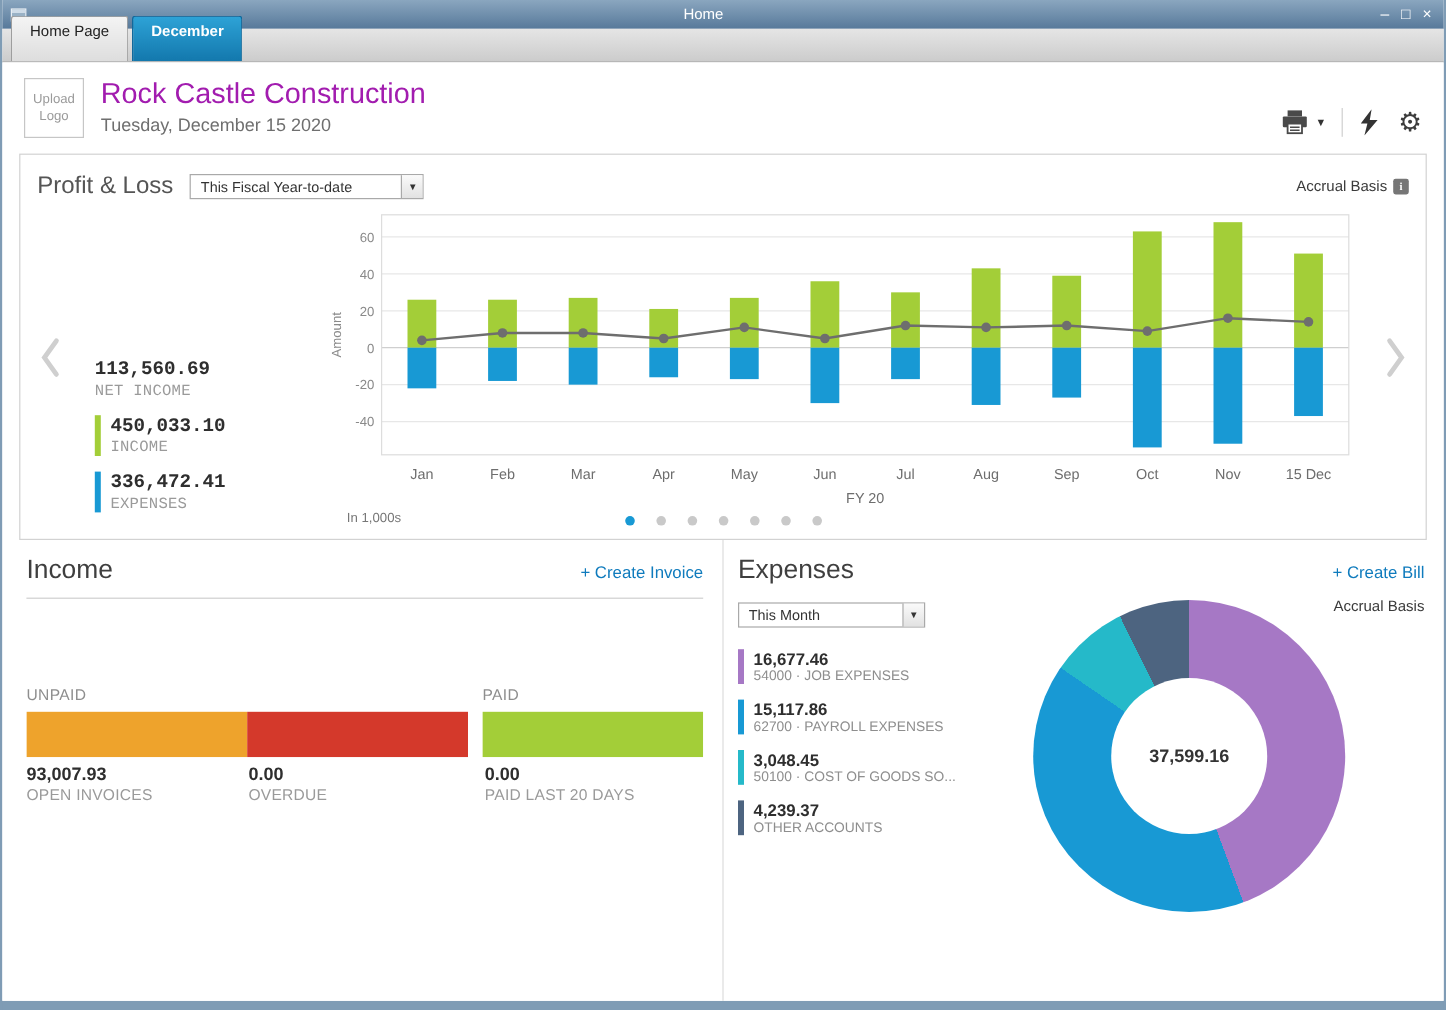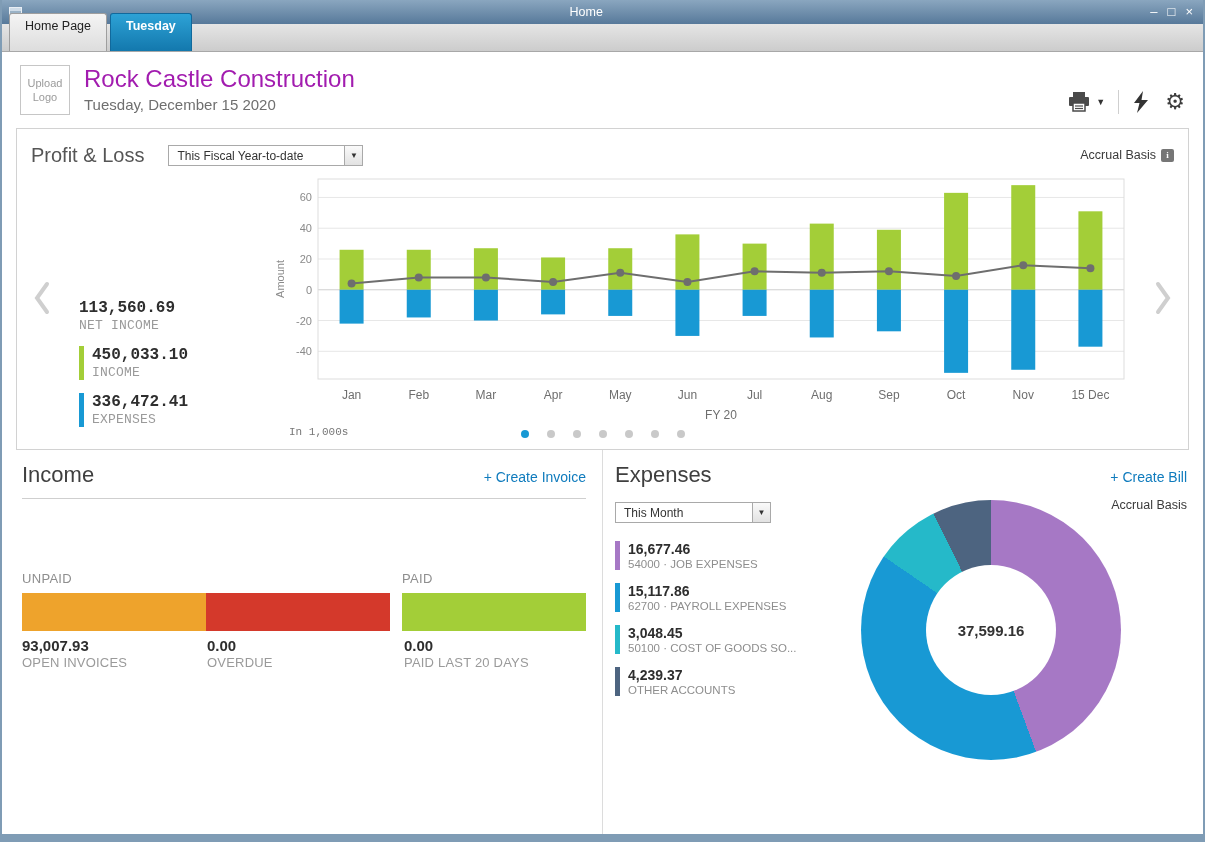--- a/index.html
+++ b/index.html
@@ -41,36 +41,36 @@
   .gear-glyph { font-size: 22px; color: #3d3d3d; line-height: 22px; }
   
   .pnl-panel { margin: 0 14px; border: 1px solid #d2d2d2; height: 322px; }
   .pnl-header { display: flex; align-items: center; padding: 10px 14px 2px; height: 44px; }
   .pnl-title { font-size: 20px; color: #555; }
   .dropdown { display: flex; align-items: stretch; border: 1px solid #a9a9a9; background: #fff;
               height: 21px; font-size: 12px; color: #333; cursor: pointer; }
   .dd-text { padding: 3px 8px; white-space: nowrap; }
   .dd-caret { width: 18px; border-left: 1px solid #a9a9a9; background: linear-gradient(#fafafa,#e2e2e2);
               display: flex; align-items: center; justify-content: center; font-size: 8px; color: #333; }
-  .pnl-dd { margin-left: 24px; width: 195px; }
+  .pnl-dd { margin-left: 14px; width: 195px; }
   .pnl-dd .dd-text { flex: 1; }
   .accrual { margin-left: auto; font-size: 12.5px; color: #3a3a3a; display: flex; gap: 5px; align-items: center; }
   .info-icon { width: 13px; height: 13px; background: #767676; color: #fff; font-size: 9px;
                display: inline-flex; align-items: center; justify-content: center; border-radius: 2px;
                font-weight: bold; font-family: "Liberation Serif", serif; }
   .pnl-body { display: flex; height: 250px; }
   .chev { width: 50px; display: flex; align-items: center; justify-content: center; cursor: pointer; }
   .pnl-stats { width: 205px; padding: 126px 0 0 12px; font-family: Liberation Mono, monospace; }
   .stat-value { font-size: 16px; font-weight: bold; color: #2e2e2e; }
   .stat-label { font-size: 13px; color: #9a9a9a; margin-top: 1px; letter-spacing: .2px; }
   .stat-block { margin-bottom: 13px; }
   .stat-block.edged { border-left: 5px solid #ccc; padding-left: 8px; }
   .pnl-chart-wrap { flex: 1; }
   .pnl-footer { position: relative; height: 26px; }
-  .units-note { position: absolute; left: 272px; top: 3px; font-size: 11px; color: #777; font-family: Liberation Mono, monospace; }
+  .units-note { position: absolute; left: 272px; top: 3px; font-size: 11px; color: #777; }
   .dots { position: absolute; left: 0; right: 0; top: 7px; display: flex; gap: 18px; justify-content: center; }
   .dot { width: 8px; height: 8px; border-radius: 50%; background: #c9c9c9; cursor: pointer; }
   .dot.active { background: #1899d4; }
   
   .bottom { display: flex; height: 392px; }
   .col-income { width: 601px; border-right: 1px solid #dcdcdc; padding: 0 16px 0 20px; position: relative; }
   .col-expenses { flex: 1; padding: 0 16px 0 12px; position: relative; }
   .section-header { display: flex; align-items: baseline; padding-top: 12px; }
   .section-title { font-size: 22px; color: #3f3f3f; }
   .create-link { margin-left: auto; color: #0f7bbd; font-size: 14px; text-decoration: none; cursor: pointer; }
@@ -106,21 +106,21 @@
     <div class="tb-title">Home</div>
     <div class="win-controls">
       <span>–</span>
       <span>□</span>
       <span>×</span>
     </div>
   </div>
 
   <div class="tabbar">
     <div class="tab inactive">Home Page</div>
-    <div class="tab active">Tuesday</div>
+    <div class="tab active">December</div>
   </div>
 
   <div class="content">
 
     <div class="header">
       <div class="upload-logo">
         <span>Upload</span>
         <span>Logo</span>
       </div>
       <div class="company-block">

